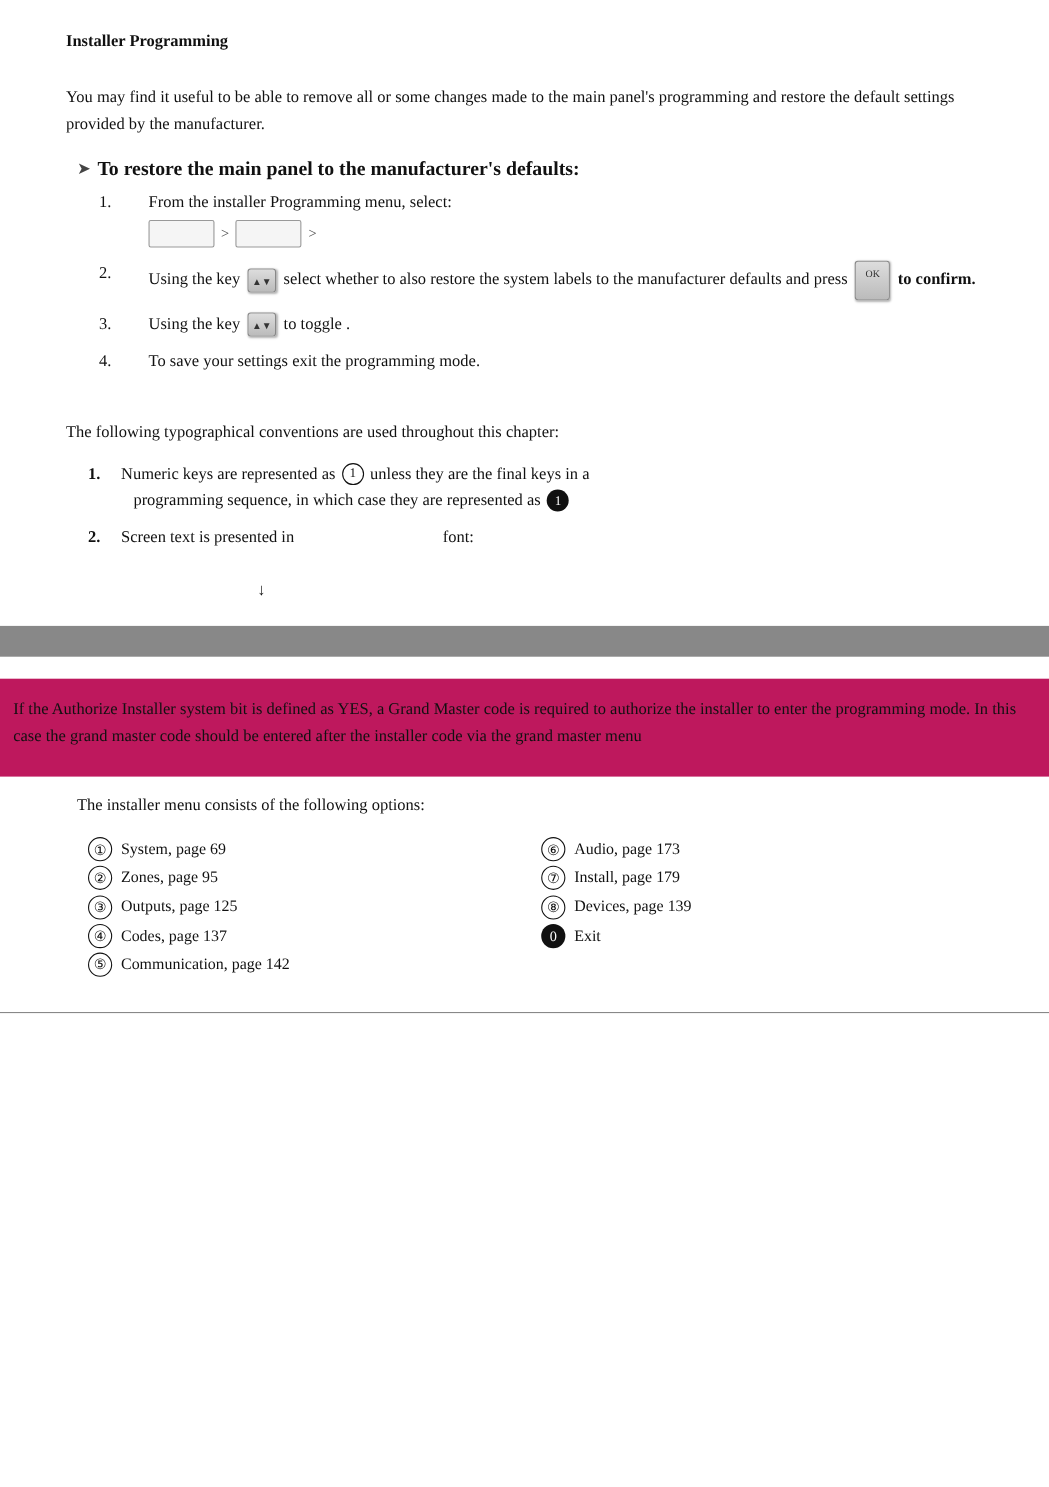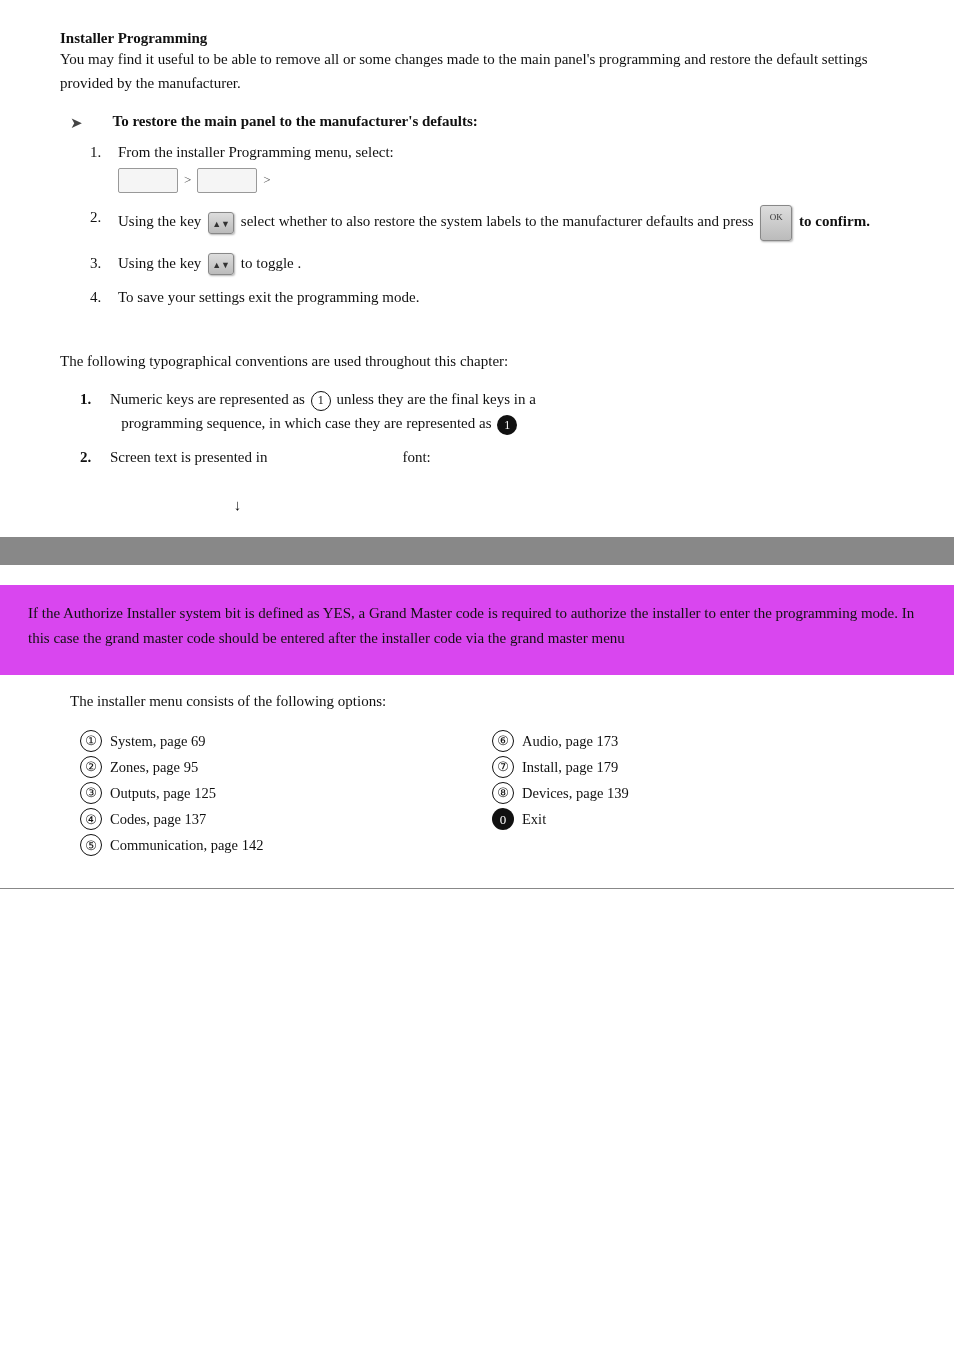--- a/index.html
+++ b/index.html
@@ -8,60 +8,61 @@
       font-size: 15px;
       background: #fff;
       color: #111;
       width: 954px;
       min-height: 1352px;
       padding: 30px 60px 40px 60px;
     }
     .page-title {
       font-weight: bold;
       font-size: 15px;
+      margin-bottom: 30px;
     }
     .intro-paragraph {
       margin-bottom: 18px;
       line-height: 1.6;
     }
     .section-header {
       display: flex;
       align-items: flex-start;
       margin-bottom: 8px;
       margin-left: 10px;
     }
     .arrow-right {
       font-size: 15px;
       margin-right: 6px;
       margin-top: 1px;
       color: #444;
     }
     .section-header-text {
       font-weight: bold;
-      font-size: 15px;
-      margin-left: 24px;
+      font-size: 18px;
     }
     .numbered-list {
       list-style: none;
       margin-left: 30px;
     }
     .numbered-list li {
       display: flex;
       align-items: flex-start;
       margin-bottom: 10px;
       line-height: 1.6;
     }
     .list-num {
       min-width: 28px;
       font-size: 15px;
       font-weight: normal;
     }
     .list-content {
       flex: 1;
       line-height: 1.6;
+      margin-left: 17px;
     }
     .menu-path {
       display: flex;
       align-items: center;
       gap: 6px;
       margin: 4px 0 2px 0;
     }
     .menu-box {
       border: 1px solid #999;
       padding: 1px 10px;
@@ -153,23 +154,23 @@
       vertical-align: middle;
       margin: 0 2px;
     }
     .info-bar {
       background: #888;
       height: 28px;
       margin: 20px -60px;
       width: calc(100% + 120px);
     }
     .note-box {
-      background: #d946ef;
+      background: #be185d;
       border: none;
-      padding: 16px 28px;
+      padding: 16px 12px;
       margin: 0 -60px;
       width: calc(100% + 120px);
       line-height: 1.65;
     }
     .installer-menu-section {
       margin-top: 18px;
       padding: 0 10px;
     }
     .menu-grid {
       display: grid;

